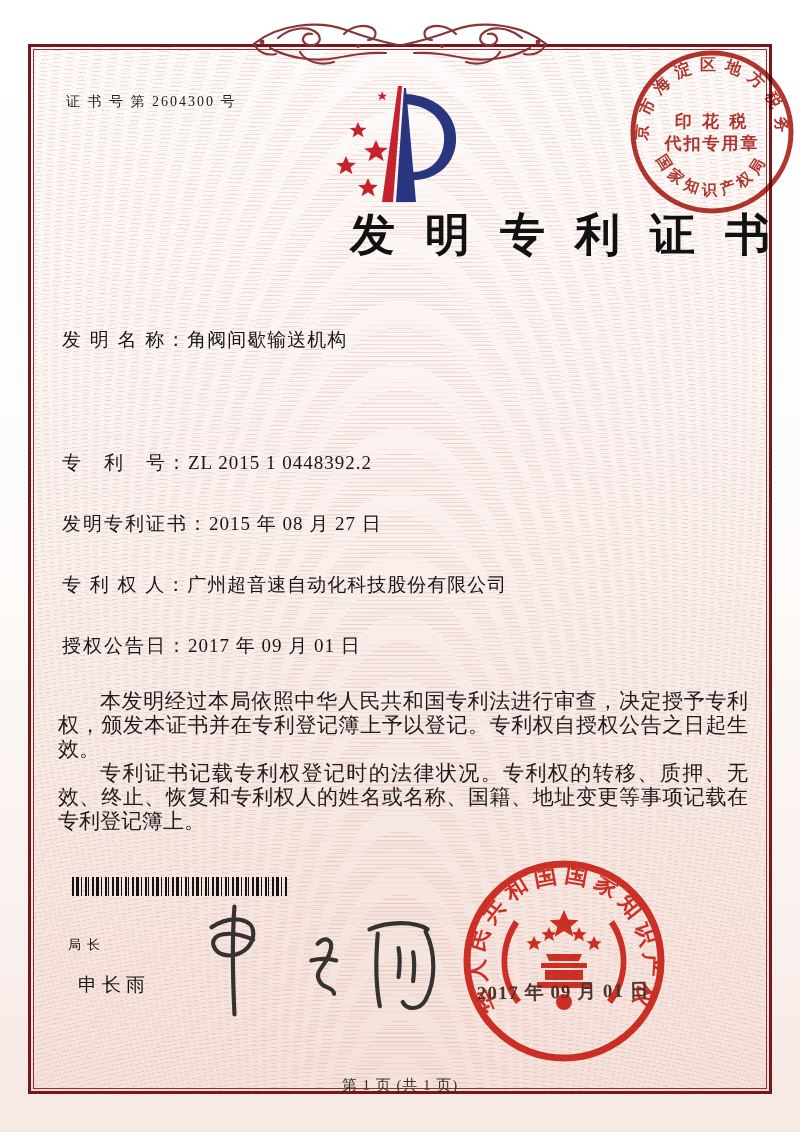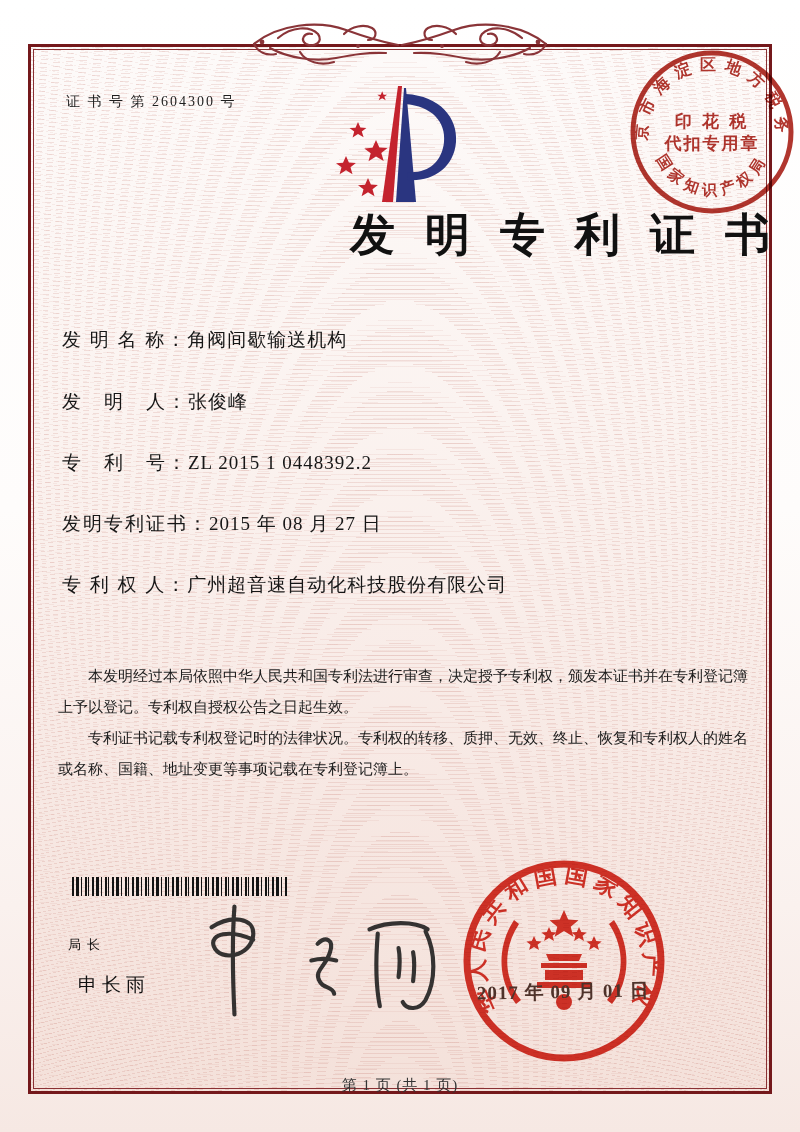--- a/index.html
+++ b/index.html
@@ -39,22 +39,22 @@
   }
   .title{
     left:0;top:205px;width:100%;text-align:right;
     font-size:45px;font-weight:bold;color:#111;
     letter-spacing:30px;text-indent:30px;
   }
   .field{left:62px;font-size:19px;color:#161616;letter-spacing:1px;white-space:nowrap;}
   .field .lbl{letter-spacing:2px;}
   .f1{top:327px}.f2{top:389px}.f3{top:450px}.f4{top:511px}.f5{top:572px}.f6{top:633px}
   .paras{
-    left:58px;top:661px;width:690px;
-    font-size:15px;line-height:31px;text-align:justify;color:#1c1c1c;
+    left:58px;top:689px;width:690px;
+    font-size:21px;line-height:24px;text-align:justify;color:#1c1c1c;
   }
   .paras p{margin:0;text-indent:2em;}
   .barcode{
     left:72px;top:877px;width:216px;height:19px;
     background:repeating-linear-gradient(90deg,
       #131313 0 2px, transparent 2px 4px,
       #131313 4px 7px, transparent 7px 9px,
       #131313 9px 10px, transparent 10px 13px,
       #131313 13px 15px, transparent 15px 16px,
       #131313 16px 17px, transparent 17px 20px);
@@ -124,31 +124,31 @@
     </text>
   </svg>
 
   <div class="cert-no abs">证 书 号 第 2604300 号</div>
 
   <div class="title abs">发明专利证书</div>
 
   <div class="field f1 abs">
     <span class="lbl">发 明 名 称：</span><span>角阀间歇输送机构</span>
   </div>
-  <div class="field f2 abs">
-    <span class="lbl">发　明　人：</span><span>张俊峰</span>
-  </div>
   <div class="field f3 abs">
     <span class="lbl">专　利　号：</span><span>ZL 2015 1 0448392.2</span>
   </div>
   <div class="field f4 abs">
     <span class="lbl">发明专利证书：</span><span>2015 年 08 月 27 日</span>
   </div>
   <div class="field f5 abs">
     <span class="lbl">专 利 权 人：</span><span>广州超音速自动化科技股份有限公司</span>
+  </div>
+  <div class="field f6 abs">
+    <span class="lbl">授权公告日：</span><span>2017 年 09 月 01 日</span>
   </div>
 
   <div class="paras abs">
     <p>本发明经过本局依照中华人民共和国专利法进行审查，决定授予专利权，颁发本证书并在专利登记簿上予以登记。专利权自授权公告之日起生效。</p>
     <p>专利证书记载专利权登记时的法律状况。专利权的转移、质押、无效、终止、恢复和专利权人的姓名或名称、国籍、地址变更等事项记载在专利登记簿上。</p>
   </div>
 
   <div class="barcode abs"></div>
 
   <div class="sig-title abs">局长</div>

